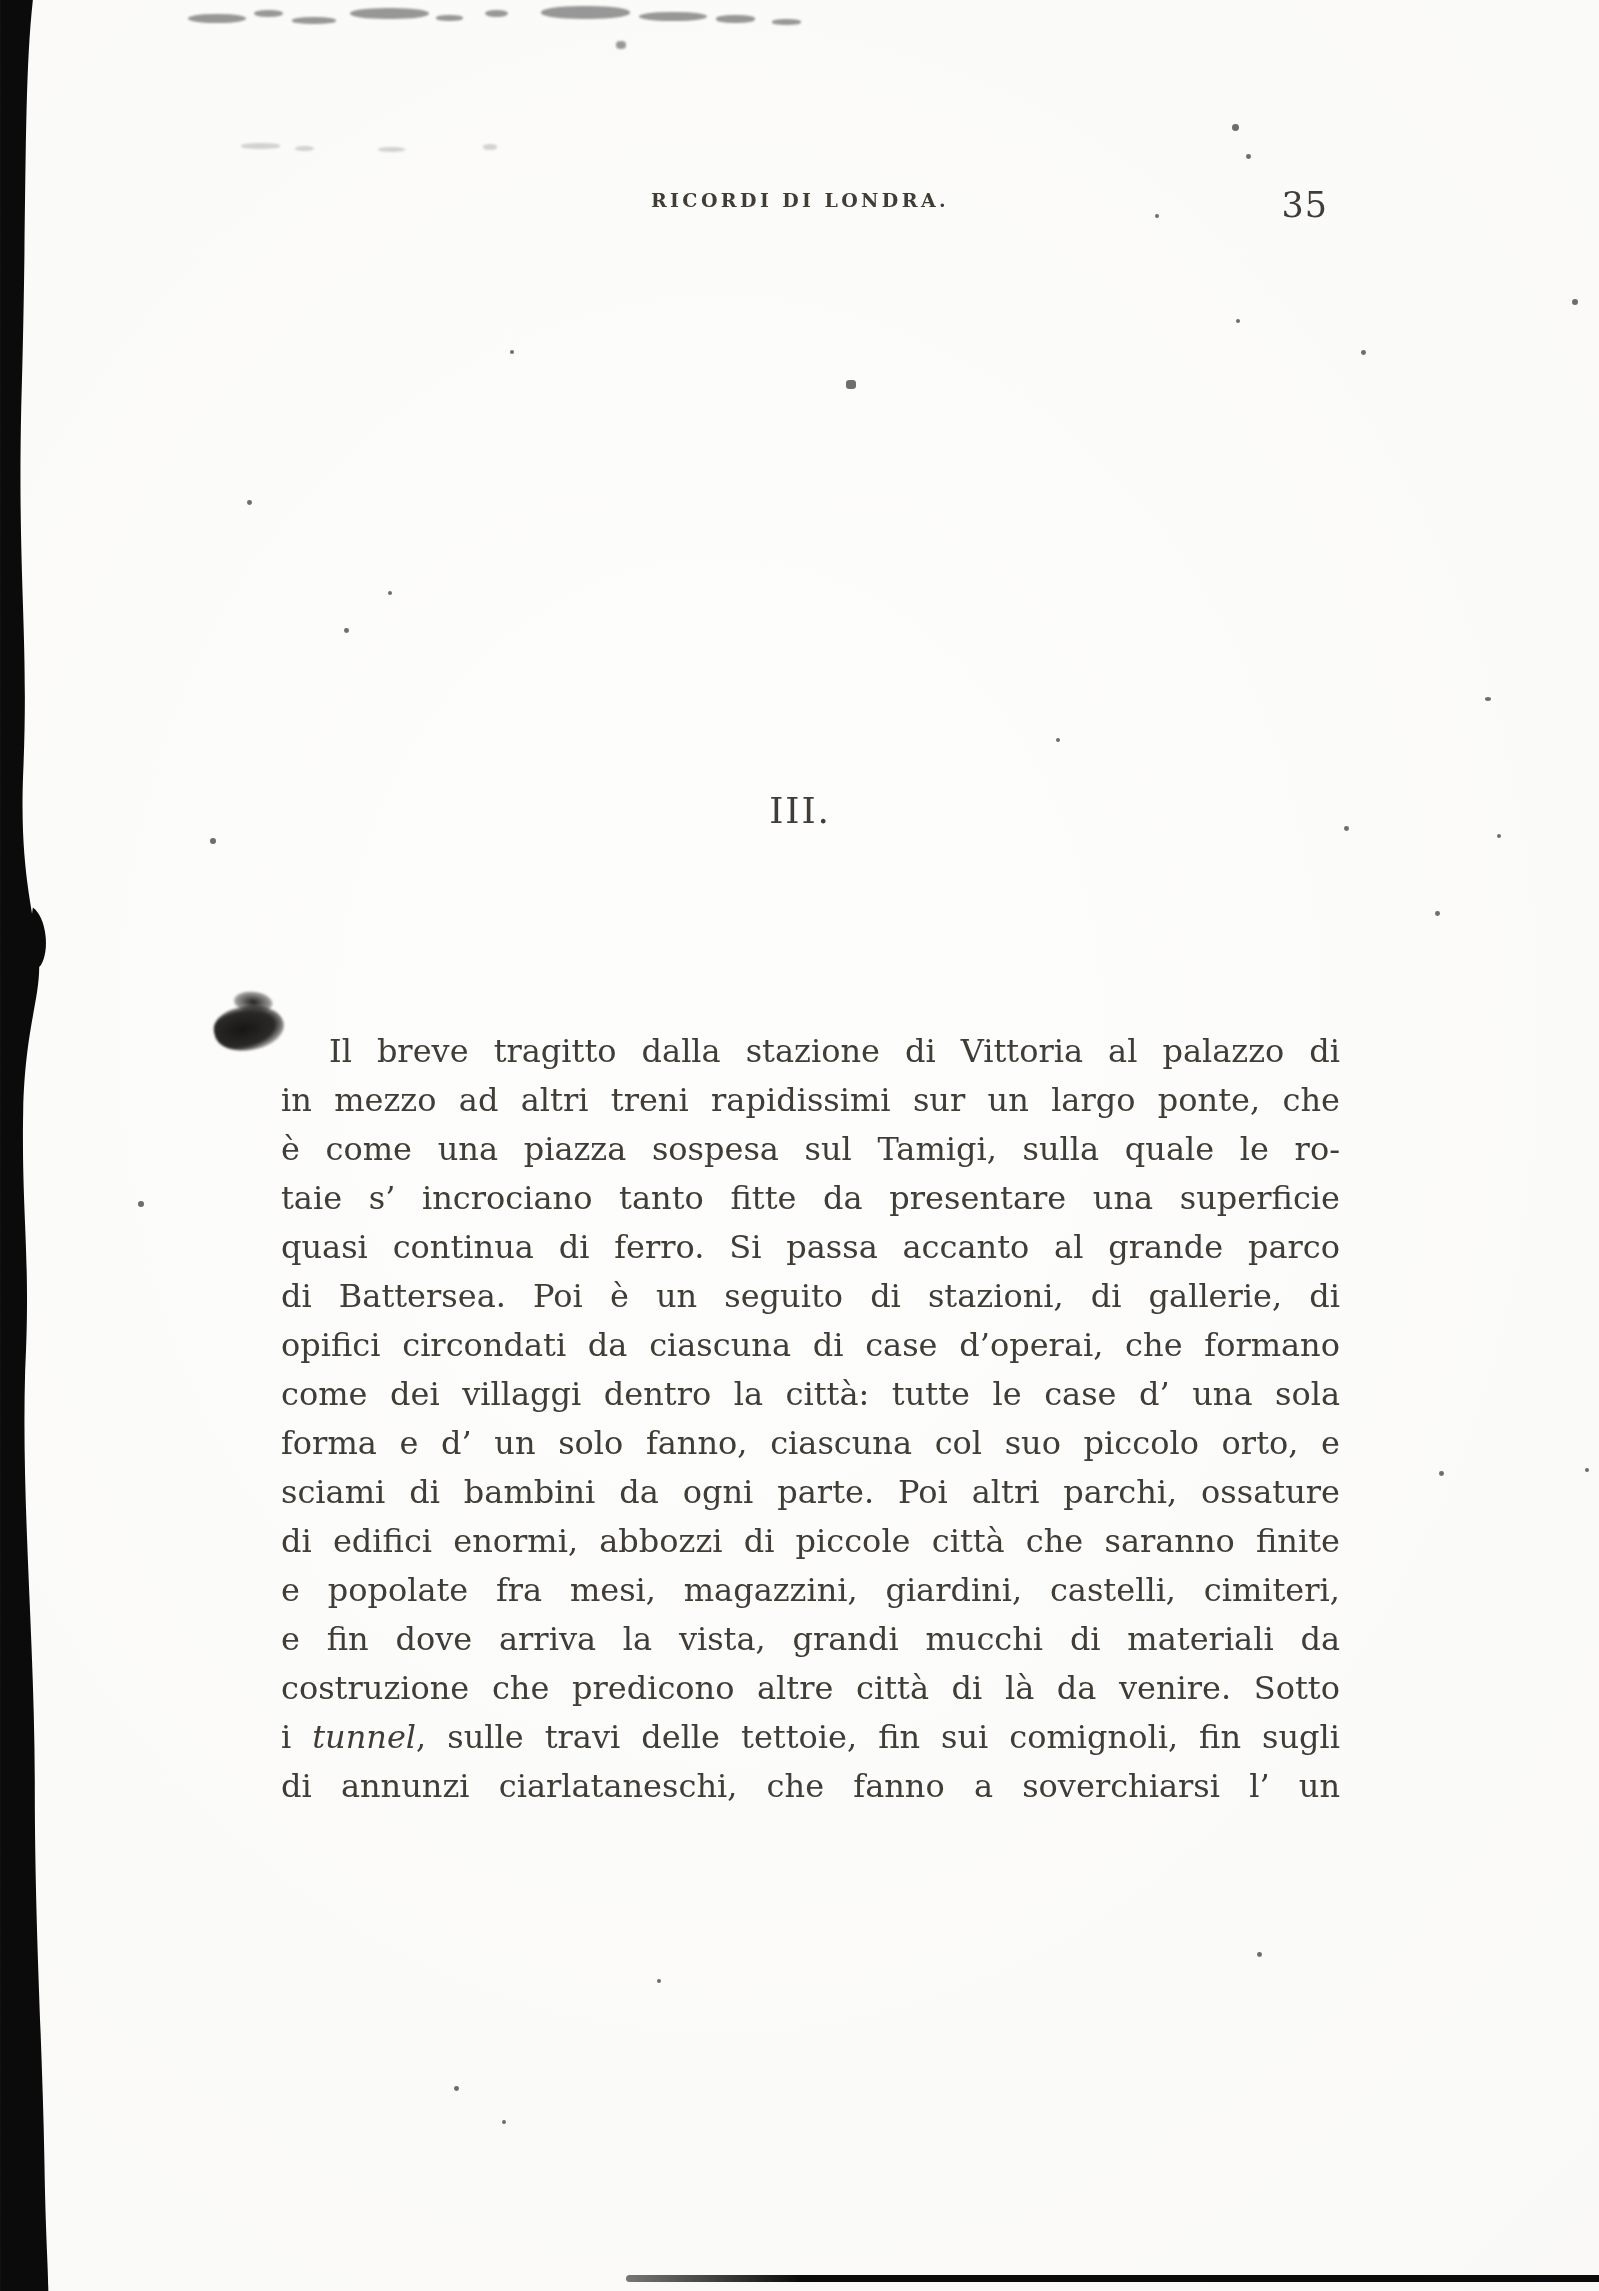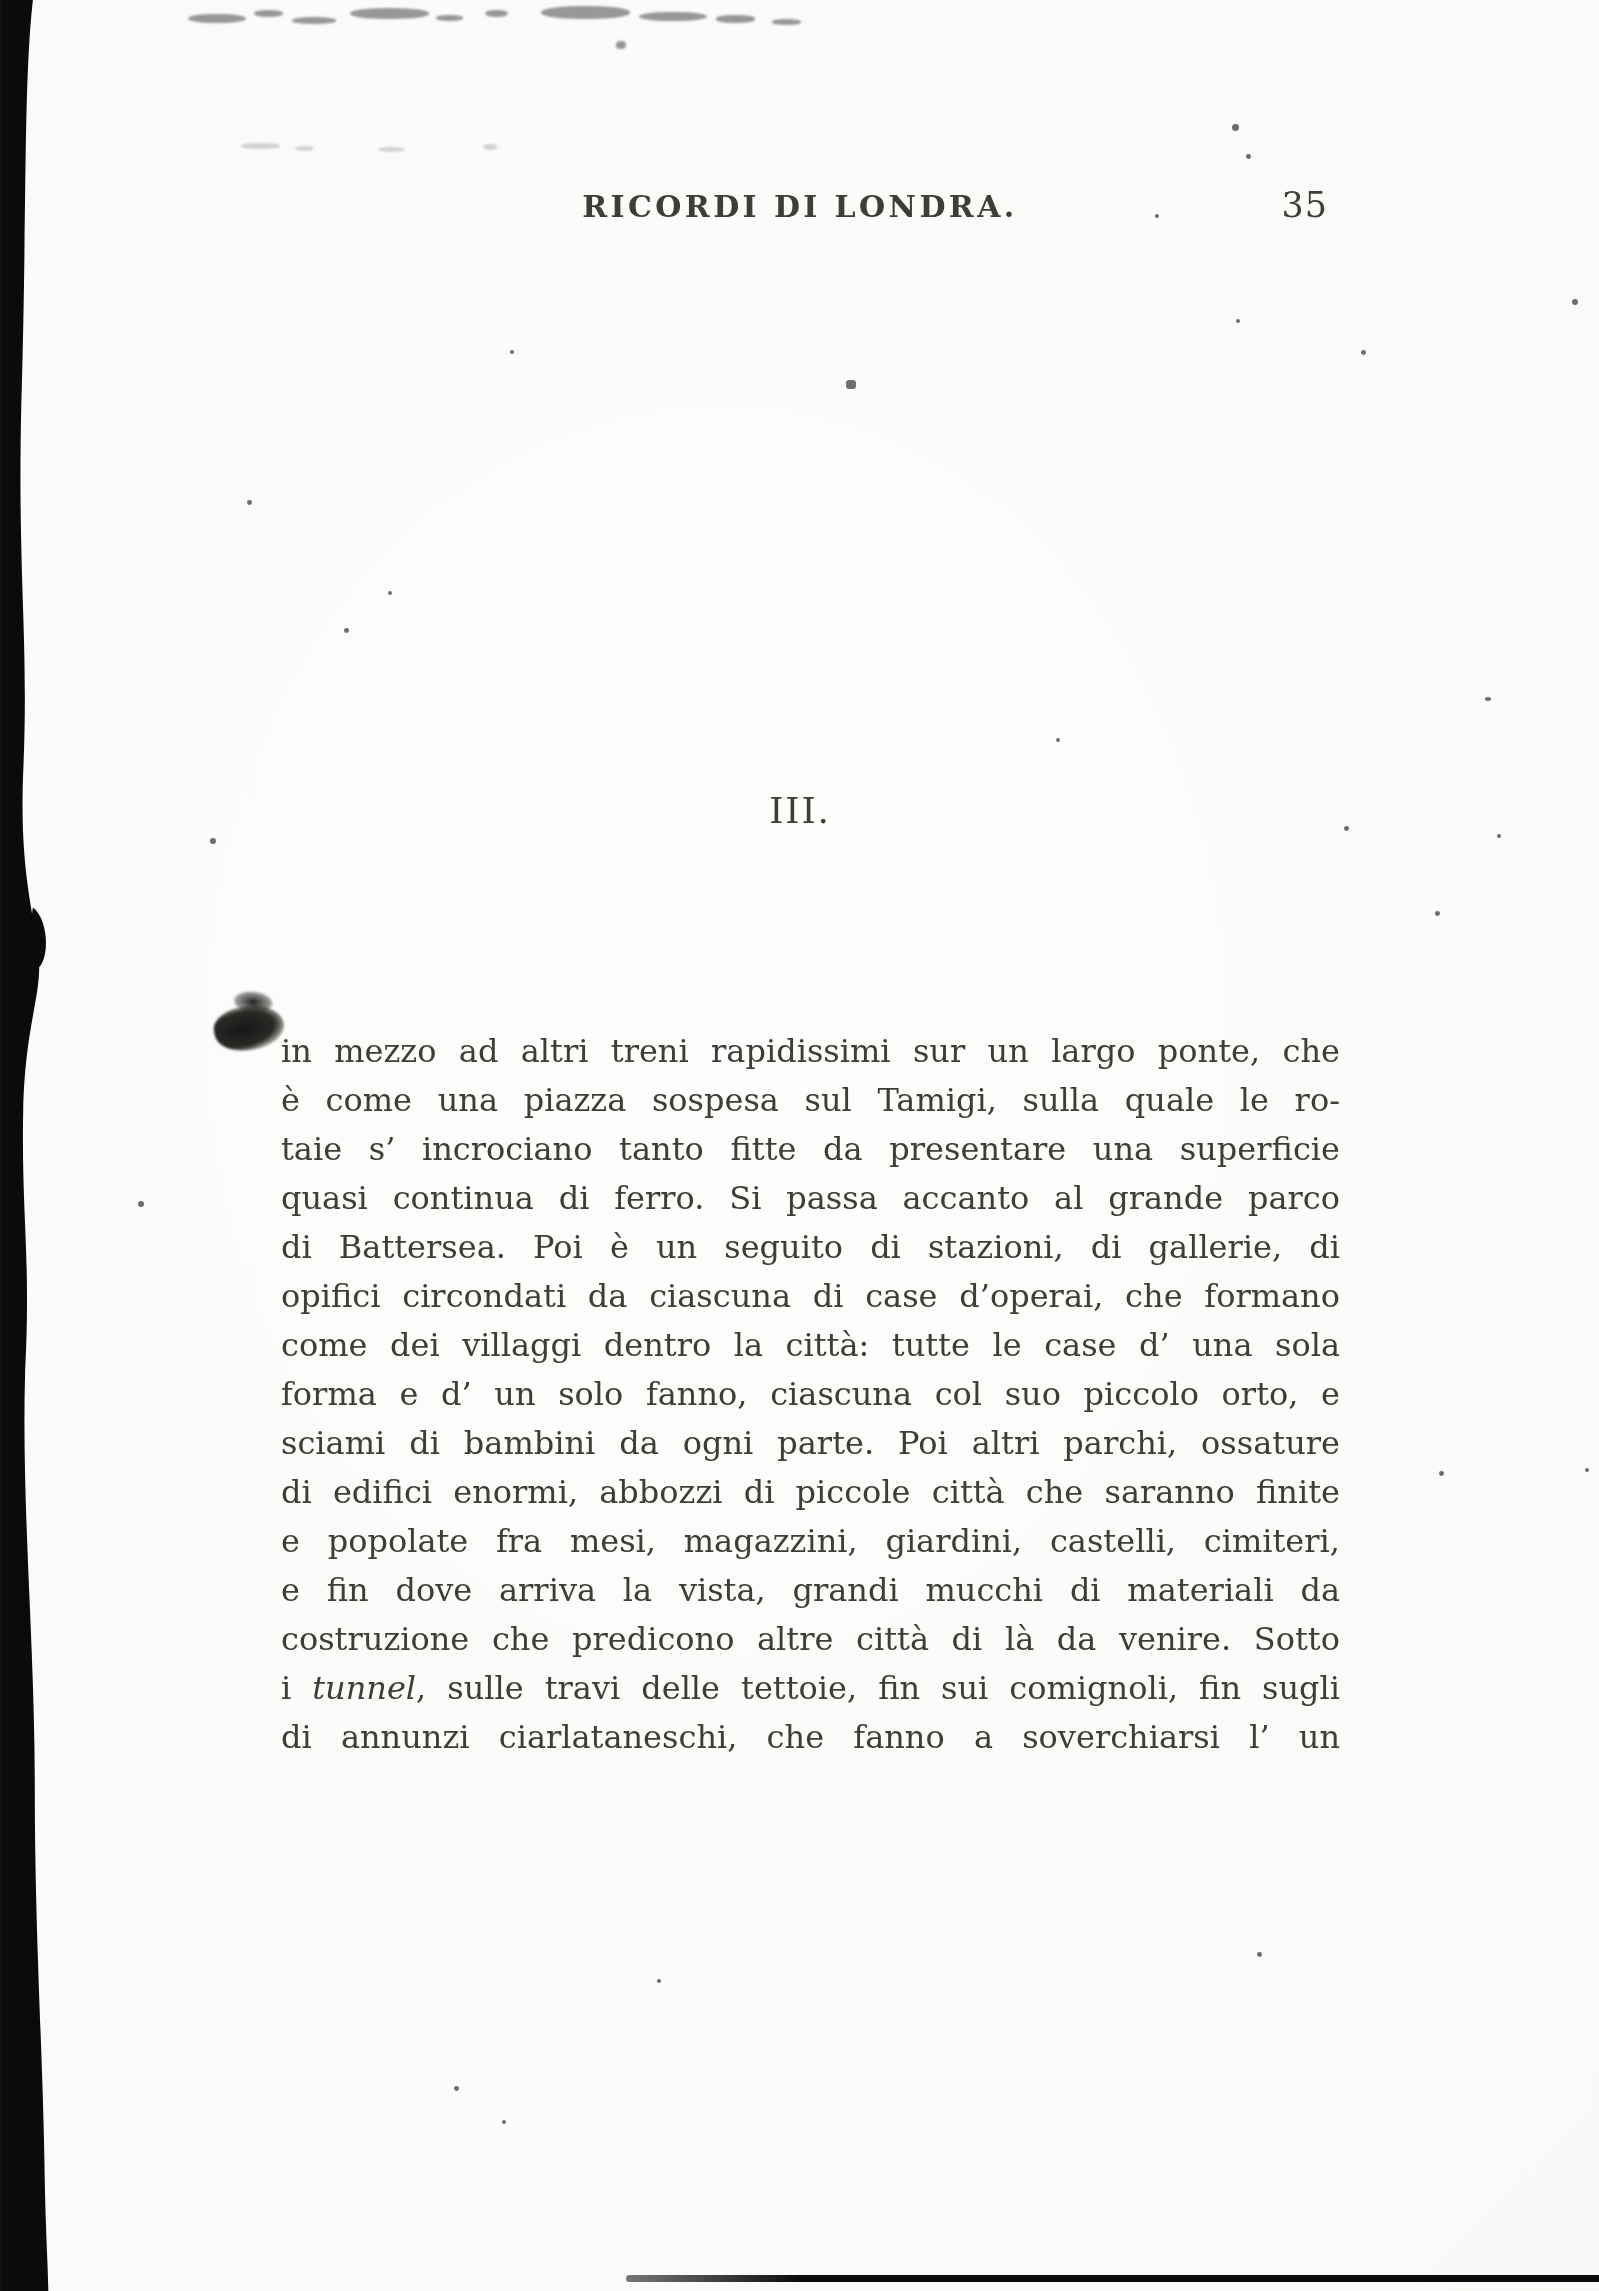--- a/index.html
+++ b/index.html
@@ -24,21 +24,21 @@
   
   .binding { position: absolute; left: 0; top: 0; width: 58px; height: 2291px; }
   .binding svg { display: block; }
 
   
   .header-row { position: absolute; top: 189px; left: 0; width: 100%; height: 42px; }
   .running-title {
     display: block;
     width: 100%;
     text-align: center;
-    font-size: 30px;
+    font-size: 19px;
     font-weight: 700;
     letter-spacing: 3.4px;
     color: var(--ink, #403c36);
   }
   .page-number {
     position: absolute;
     top: -3.9px;
     right: 272px;
     font-size: 35px;
     font-weight: 400;
@@ -187,20 +187,21 @@
   <div class="header-row">
     <span class="running-title">RICORDI DI LONDRA.</span>
     <span class="page-number">35</span>
   </div>
 
   <div class="section-heading">III.</div>
 
   <div class="ink-smudge"></div>
 
   <div class="paragraph" id="paragraph">
+      <div class="line indent">Il breve tragitto dalla stazione di Vittoria al palazzo di</div>
       <div class="line">in mezzo ad altri treni rapidissimi sur un largo ponte, che</div>
       <div class="line">è come una piazza sospesa sul Tamigi, sulla quale le ro-</div>
       <div class="line">taie s’ incrociano tanto fitte da presentare una superficie</div>
       <div class="line">quasi continua di ferro. Si passa accanto al grande parco</div>
       <div class="line">di Battersea. Poi è un seguito di stazioni, di gallerie, di</div>
       <div class="line">opifici circondati da ciascuna di case d’operai, che formano</div>
       <div class="line">come dei villaggi dentro la città: tutte le case d’ una sola</div>
       <div class="line">forma e d’ un solo fanno, ciascuna col suo piccolo orto, e</div>
       <div class="line">sciami di bambini da ogni parte. Poi altri parchi, ossature</div>
       <div class="line">di edifici enormi, abbozzi di piccole città che saranno finite</div>

